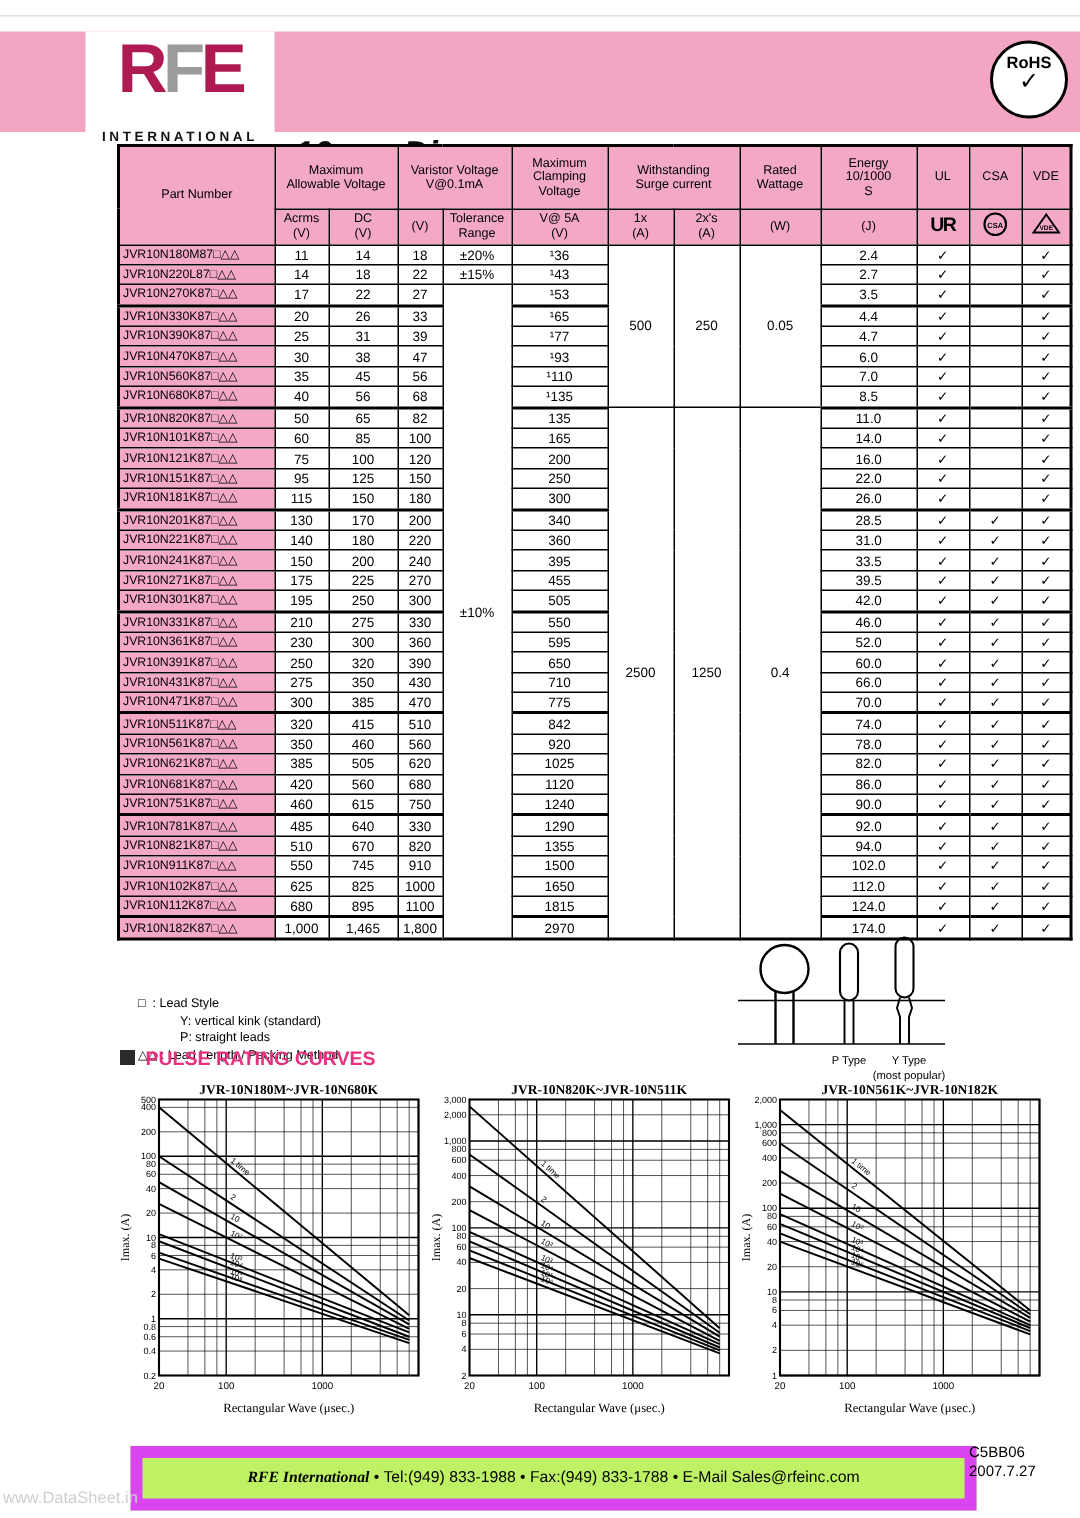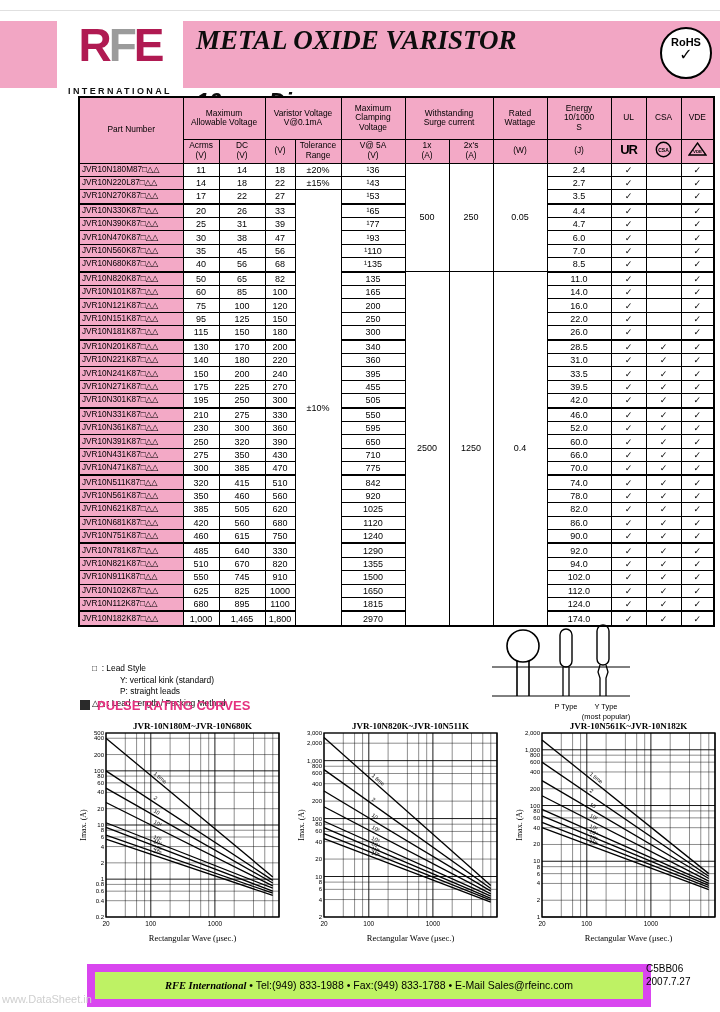--- a/index.html
+++ b/index.html
@@ -37,42 +37,41 @@
   #notes{position:absolute;left:80px;top:633px;font-size:8.4px;line-height:11px;}
   #notes .ind{padding-left:10px;}
   #legend{position:absolute;left:92px;top:663px;font-size:8.4px;line-height:11.5px;}
   #legend .ind2{padding-left:28px;}
   
   #drawing{position:absolute;left:488px;top:620px;}
   #drawing text{font-size:7.5px;font-family:"Liberation Sans","DejaVu Sans",sans-serif;}
   
   #pulse-title{position:absolute;left:80px;top:698px;font-size:13px;font-weight:bold;color:#e5317f;}
   #pulse-title .sq{display:inline-block;width:10px;height:10px;background:#2a2a2a;margin-right:7px;}
-  #charts{position:absolute;left:78px;top:719px;width:640px;display:flex;gap:12px;}
+  #charts{position:absolute;left:78px;top:719px;width:640px;display:flex;gap:1px;}
   .chart svg{display:block;}
   
   #footer-bar{position:absolute;left:87px;top:964px;width:548px;height:27px;background:#bef264;
               border:8px solid #d946ef;text-align:center;line-height:27px;font-size:10.5px;}
   #footer-bar .brand{font-weight:bold;font-style:italic;font-family:"Liberation Serif","DejaVu Serif",serif;}
   #doc-code{position:absolute;left:646px;top:962px;font-size:10px;line-height:13px;}
   #watermark{position:absolute;left:2px;top:993px;font-size:11px;color:#cfcfcf;}
 </style>
 </head>
 <body>
 
 <div id="page">
   <div id="topline"></div>
   <div id="banner"></div>
 
   <div id="logo-box">
     <div id="logo-letters"><span class="r">R</span><span class="f">F</span><span class="e">E</span></div>
     <div id="logo-sub">INTERNATIONAL</div>
   </div>
 
-  <div id="main-title">METAL OXIDE VARISTOR</div>
   <div id="sub-title">10mm Disc</div>
 
   <div id="rohs">
     <div class="t">RoHS</div>
     <div class="c">✓</div>
   </div>
 
   <div id="spec-table">
       <table>
         <colgroup>

